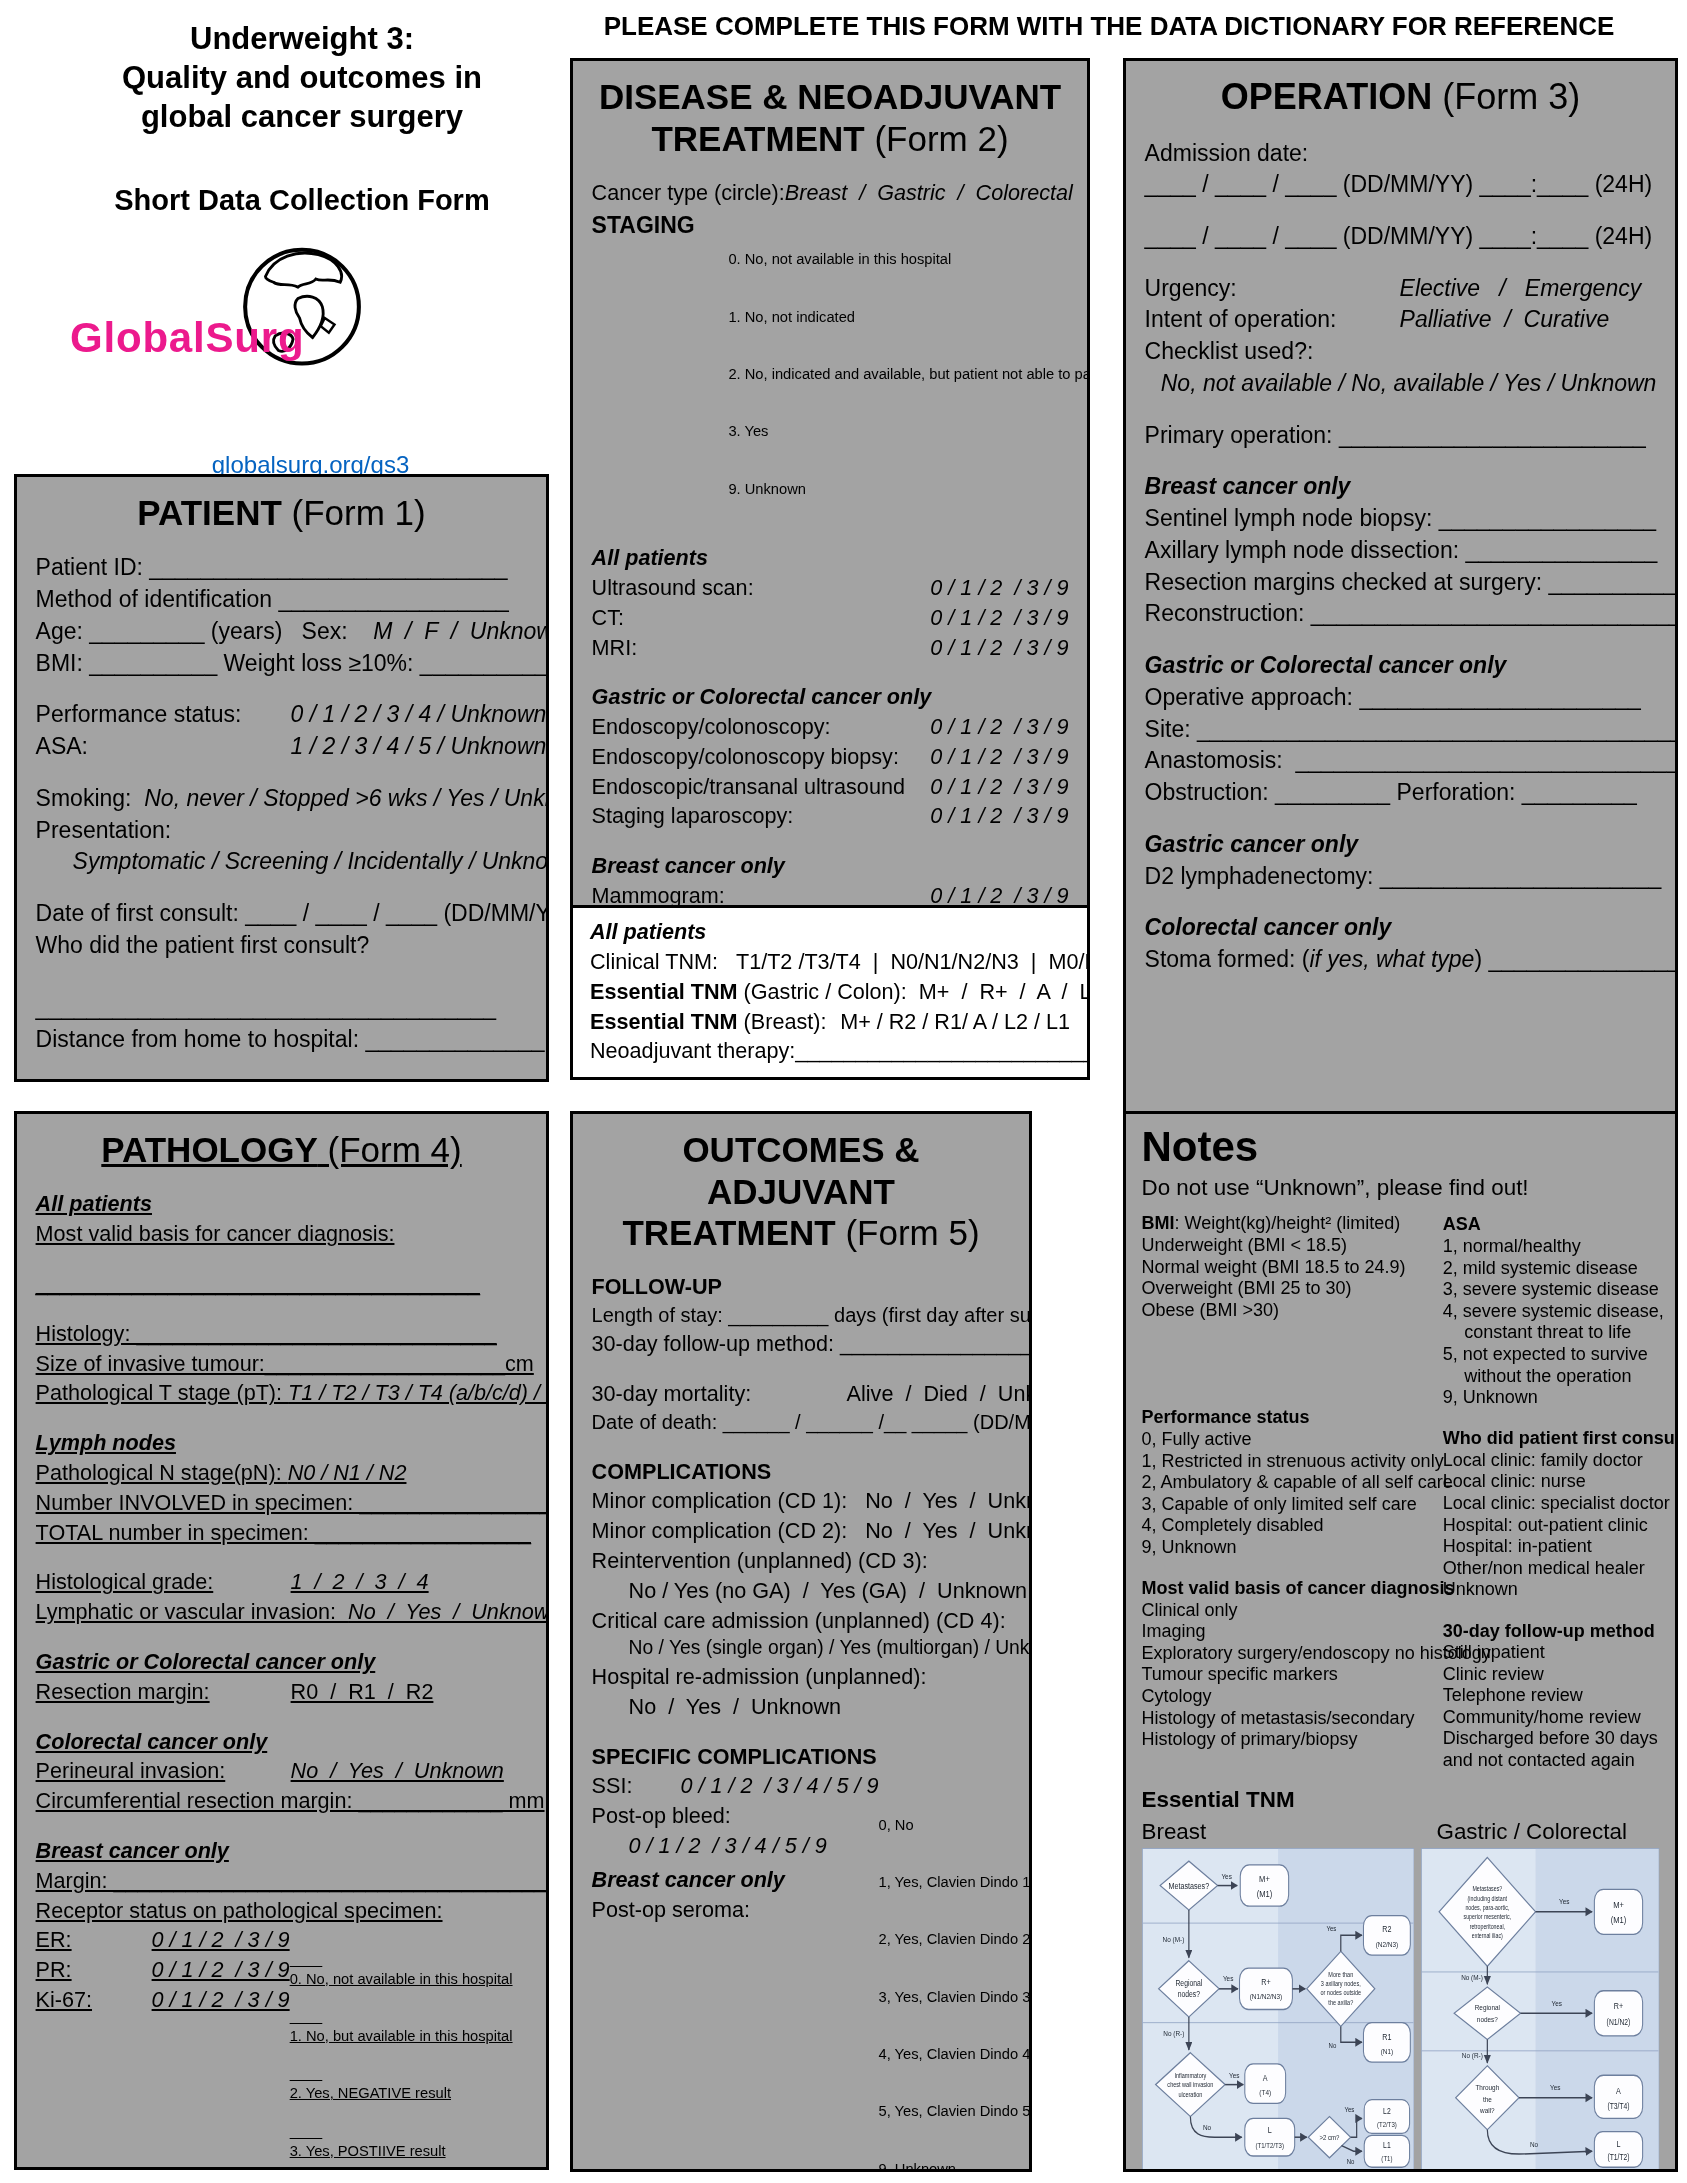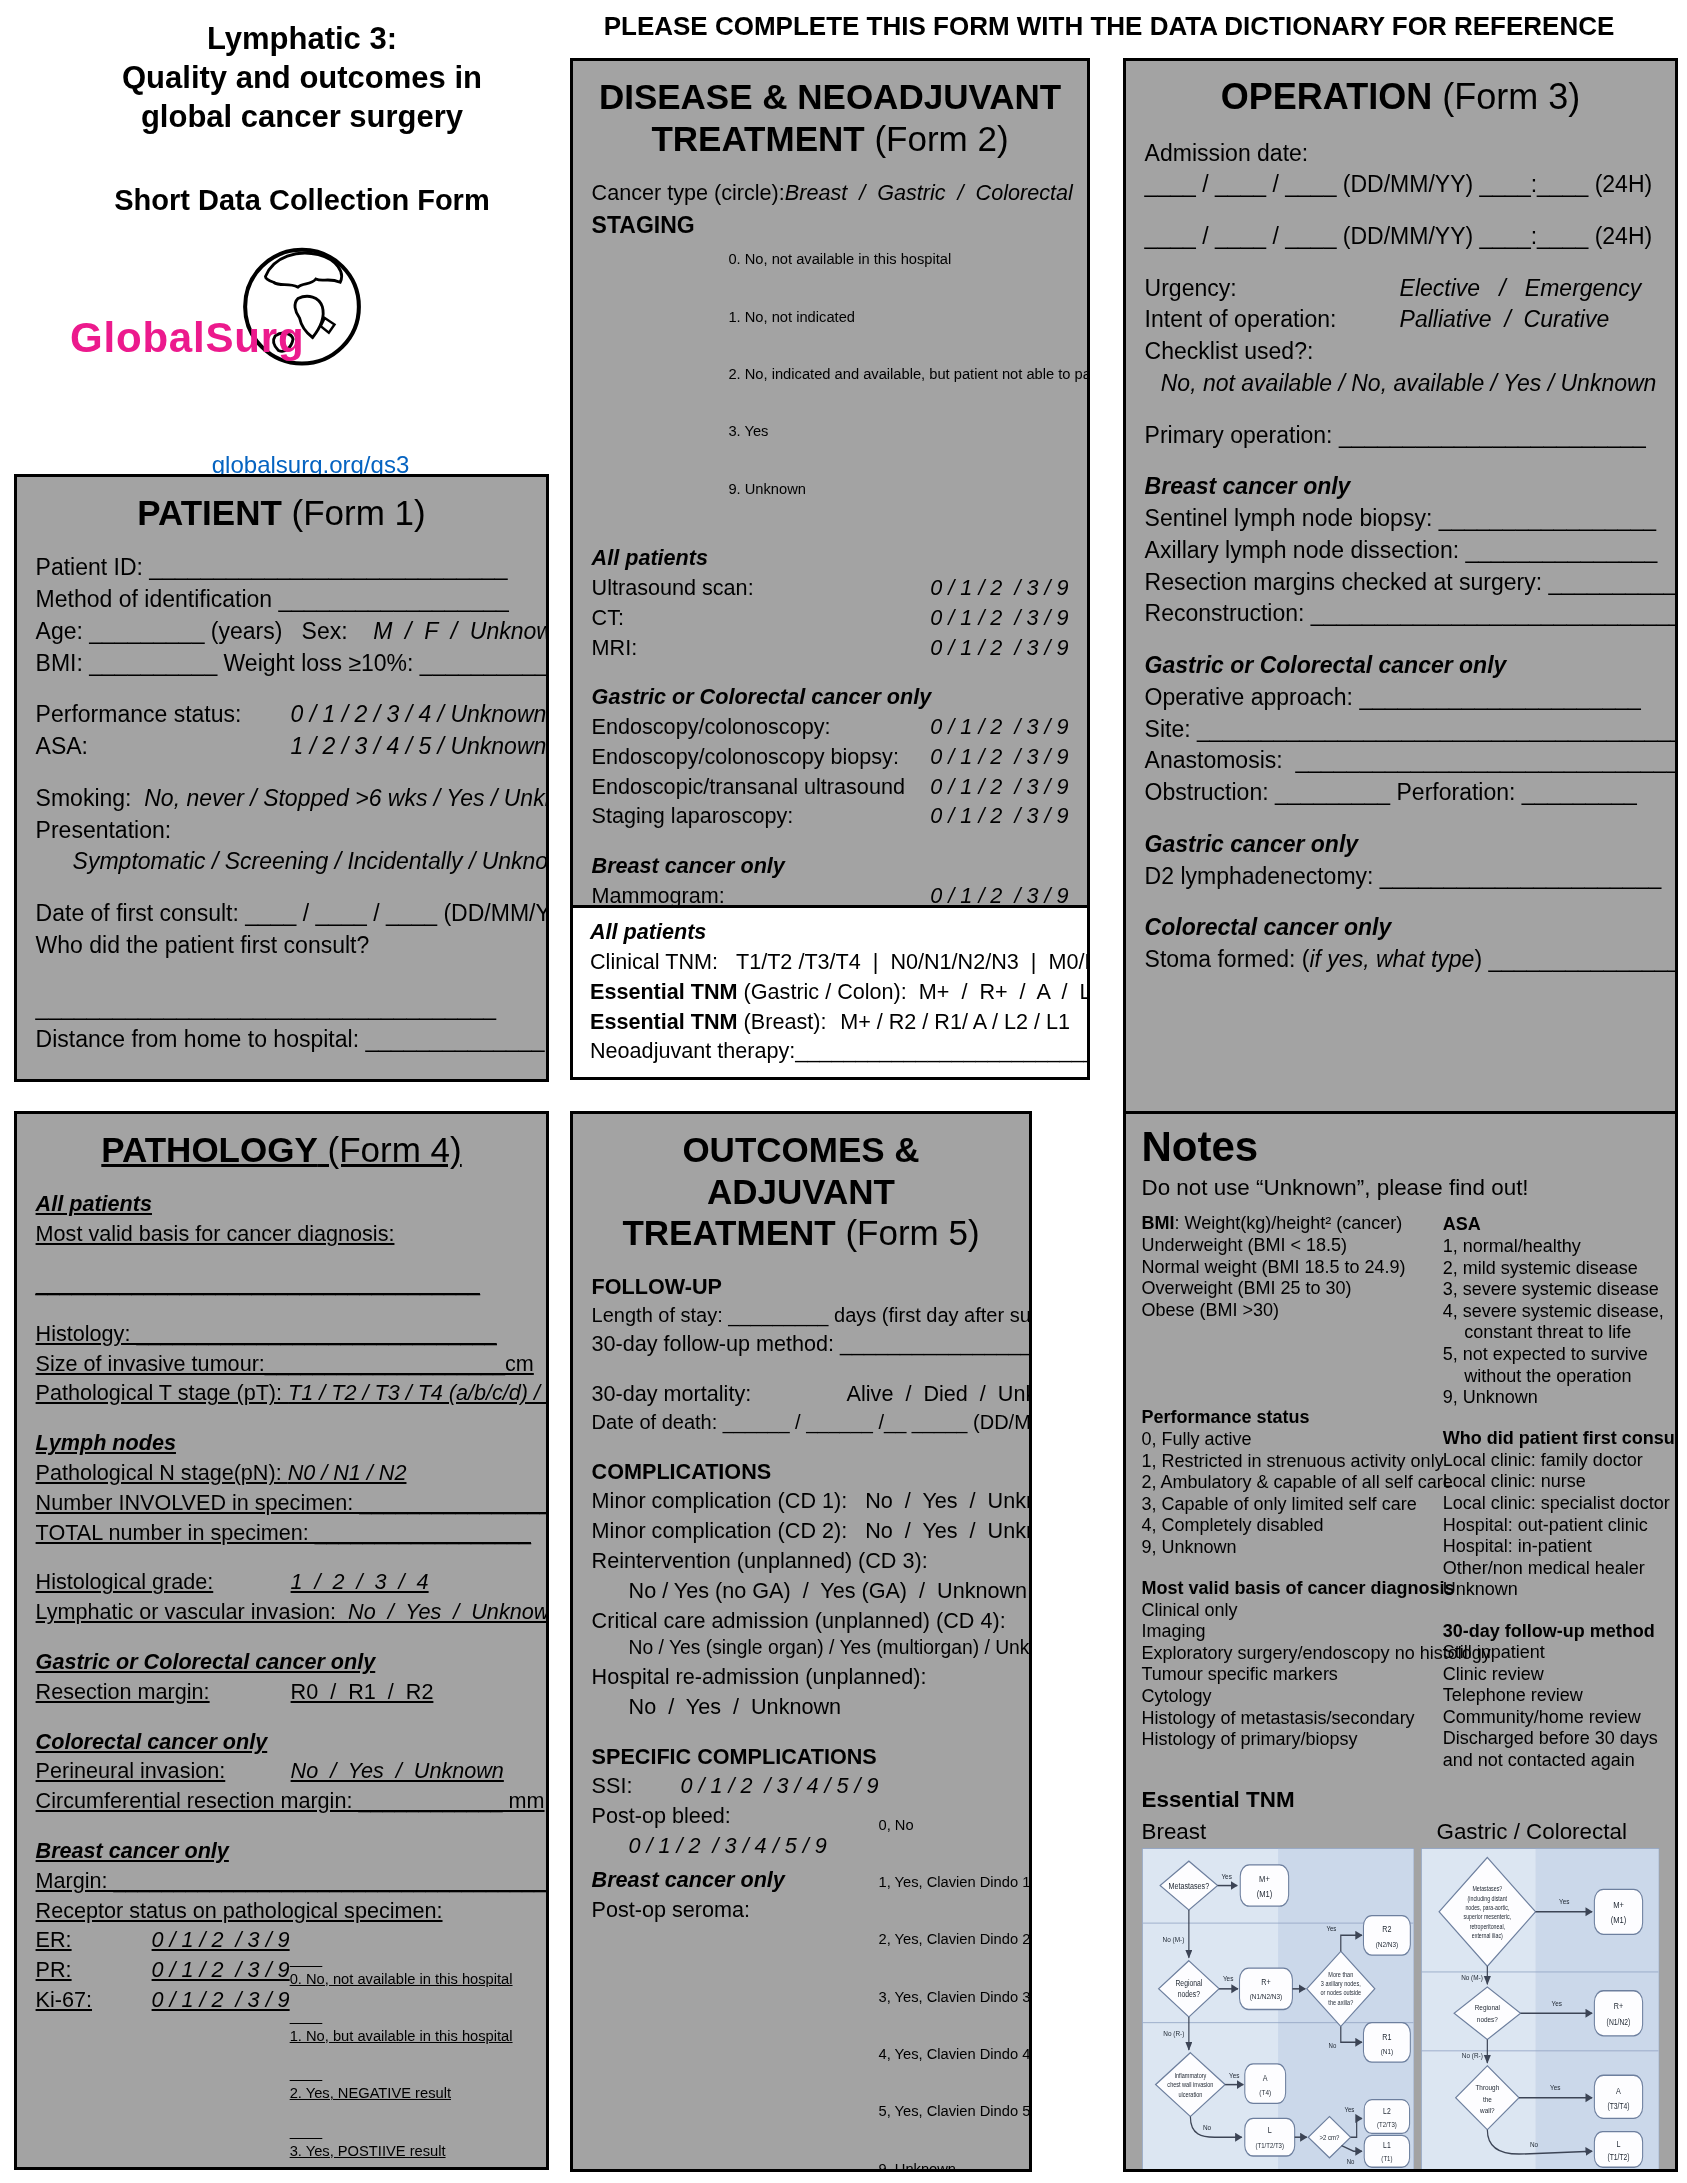--- a/index.html
+++ b/index.html
@@ -61,21 +61,21 @@
   .nodeshape{fill:#fdfdff;stroke:#6d7f9e;stroke-width:1.4;}
 </style>
 </head>
 <body>
 
 <div id="page">
 
   <div id="hdr">PLEASE COMPLETE THIS FORM WITH THE DATA DICTIONARY FOR REFERENCE</div>
 
   <div id="brand">
-    <div class="bt">Lymphatic 3:</div>
+    <div class="bt">Underweight 3:</div>
     <div class="bt">Quality and outcomes in</div>
     <div class="bt">global cancer surgery</div>
     <div class="bsub">Short Data Collection Form</div>
     <div class="logo">
       <svg width="122" height="130" viewBox="0 0 150 160">
         <circle cx="75" cy="82" r="70" fill="#fff" stroke="#000" stroke-width="5"></circle>
         <path d="M30,45 C40,20 70,12 95,18 C118,24 128,40 122,52 C108,46 100,52 92,48 C86,56 76,52 70,58 C58,52 48,58 40,52 C34,50 30,48 30,45 Z" fill="#fff" stroke="#000" stroke-width="3.5"></path>
         <path d="M70,72 C82,66 96,70 100,82 C104,96 96,110 88,120 C80,114 74,106 72,96 C66,88 64,78 70,72 Z" fill="#fff" stroke="#000" stroke-width="3.5"></path>
         <path d="M42,118 C50,112 62,114 64,122 C62,132 54,140 46,136 C40,130 38,124 42,118 Z" fill="#fff" stroke="#000" stroke-width="3.5"></path>
         <path d="M103,96 L115,104 L108,114 L98,106 Z" fill="#fff" stroke="#000" stroke-width="3"></path>
@@ -271,21 +271,21 @@
     </div>
 
   </div>
 
   <div class="box" id="nt" style="left:1123px;top:1111px;width:555px;height:1061px;">
     <div class="nt-title">Notes</div>
     <div class="nt-intro">Do not use “Unknown”, please find out!</div>
     <div class="nt-cols">
       <div class="nt-l">
         <div class="nb">
-          <div class="nl"><span class="b">BMI</span><span>: Weight(kg)/height² (cancer)</span></div>
+          <div class="nl"><span class="b">BMI</span><span>: Weight(kg)/height² (limited)</span></div>
           <div class="nl">Underweight (BMI &lt; 18.5)</div>
           <div class="nl">Normal weight (BMI 18.5 to 24.9)</div>
           <div class="nl">Overweight (BMI 25 to 30)</div>
           <div class="nl">Obese (BMI &gt;30)</div>
         </div>
         <div class="nb" style="margin-top:85px;">
           <div class="nh">Performance status</div>
           <div class="nl">0, Fully active</div>
           <div class="nl">1, Restricted in strenuous activity only</div>
           <div class="nl">2, Ambulatory &amp; capable of all self care</div>

